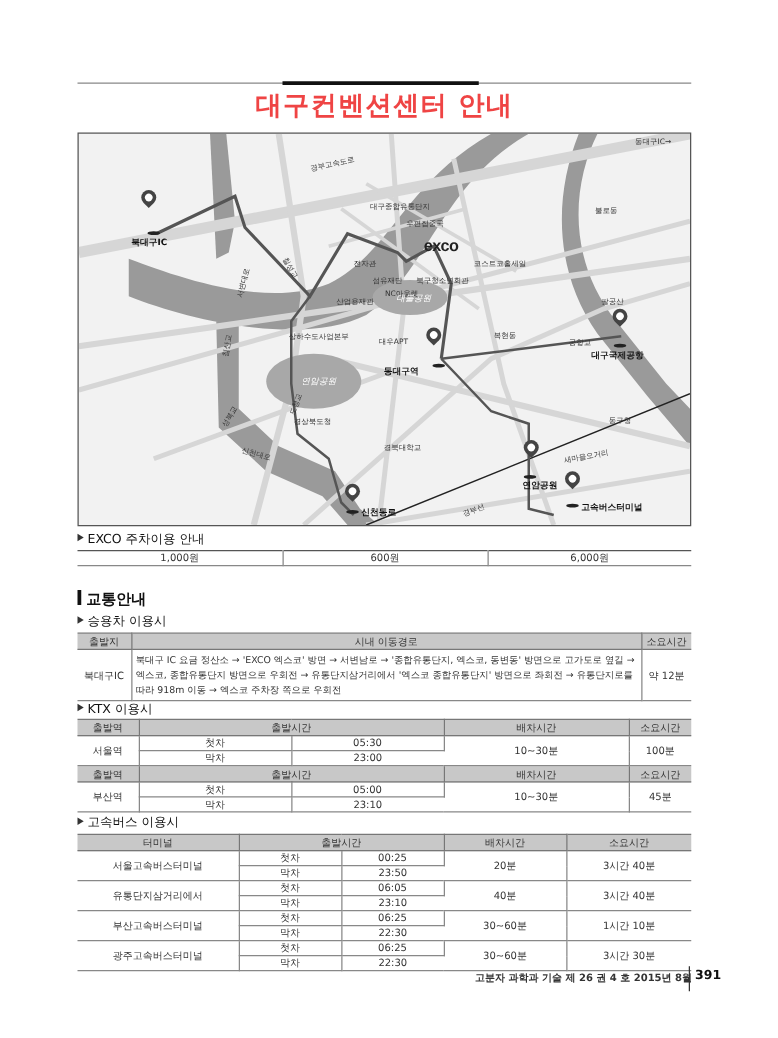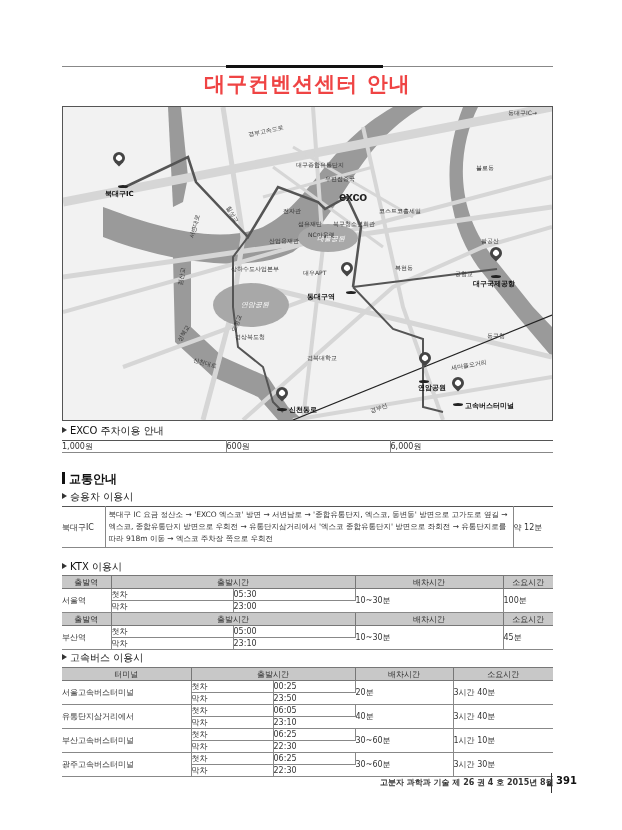--- a/index.html
+++ b/index.html
@@ -12,21 +12,21 @@
   .maplbl{position:absolute;font-size:6px;color:#333;white-space:nowrap;}
   .maplbl.b{font-weight:bold;font-size:7px;color:#111;}
   .maplbl.w{color:#fff;font-size:7px;font-style:italic;}
   .exco{position:absolute;left:276px;top:82px;font-size:13px;font-weight:bold;color:#222;letter-spacing:-0.5px;font-family:"Liberation Sans",sans-serif;}
   .h3{position:absolute;font-size:10px;color:#111;}
   .h3 .tri{display:inline-block;width:0;height:0;border-top:3px solid transparent;border-bottom:3px solid transparent;border-left:5px solid #333;margin-right:3px;vertical-align:1px;}
   .h2{position:absolute;font-size:12px;font-weight:bold;color:#111;}
   .h2 .bar{display:inline-block;width:3px;height:12px;background:#111;margin-right:4px;vertical-align:-1px;}
   table{position:absolute;border-collapse:collapse;font-size:8px;color:#333;table-layout:fixed;}
   th{background:#c8c8c8;font-weight:normal;border:1px solid #777;border-left:none;border-right:1px solid #777;height:12px;padding:0;}
-  td{border-bottom:1px solid #888;border-right:1px solid #888;text-align:left;padding:0;height:11px;}
+  td{border-bottom:1px solid #888;border-right:1px solid #888;text-align:center;padding:0;height:11px;}
   tr > *:last-child{border-right:none;}
   table{border-top:1.5px solid #555;border-bottom:1.5px solid #555;}
   .footer{position:absolute;left:380px;top:777px;font-size:8px;color:#333;font-weight:bold;}
   .pageno{position:absolute;left:556px;top:775px;font-size:10px;font-weight:bold;color:#111;}
   .pagebar{position:absolute;left:551px;top:773px;width:1px;height:20px;background:#333;}
   .pin{position:absolute;width:12px;height:12px;border-radius:50% 50% 50% 0;transform:rotate(-45deg);background:#444;}
   .pin::after{content:"";position:absolute;left:3px;top:3px;width:6px;height:6px;border-radius:50%;background:#fff;}
   .pinbase{position:absolute;width:10px;height:3px;border-radius:50%;background:#222;}
 </style>
 </head>
@@ -146,20 +146,25 @@
 <div class="h2" style="left:62px;top:471px;"><span class="bar"></span><span>교통안내</span></div>
 
 <div class="h3" style="left:62px;top:490px;"><span class="tri"></span><span>승용차 이용시</span></div>
 <table style="left:62px;top:506px;width:491px;">
   <colgroup>
       <col style="width:43px">
       <col style="width:408px">
       <col style="width:40px">
     </colgroup>
   <tbody>
+      <tr>
+    <th>출발지</th>
+    <th>시내 이동경로</th>
+    <th>소요시간</th>
+  </tr>
   <tr>
     <td>북대구IC</td>
     <td style="text-align:left;padding:2px 3px;line-height:12px;font-size:7.5px;">북대구 IC 요금 정산소 → 'EXCO 엑스코' 방면 → 서변남로 → '종합유통단지, 엑스코, 동변동' 방면으로 고가도로 옆길 → 엑스코, 종합유통단지 방면으로 우회전 → 유통단지삼거리에서 '엑스코 종합유통단지' 방면으로 좌회전 → 유통단지로를 따라 918m 이동 → 엑스코 주차장 쪽으로 우회전</td>
     <td>약 12분</td>
   </tr>
 </tbody>
   </table>
 
 <div class="h3" style="left:62px;top:560px;text-align:right;"><span class="tri"></span><span>KTX 이용시</span></div>
 <table style="left:62px;top:575px;width:491px;">

